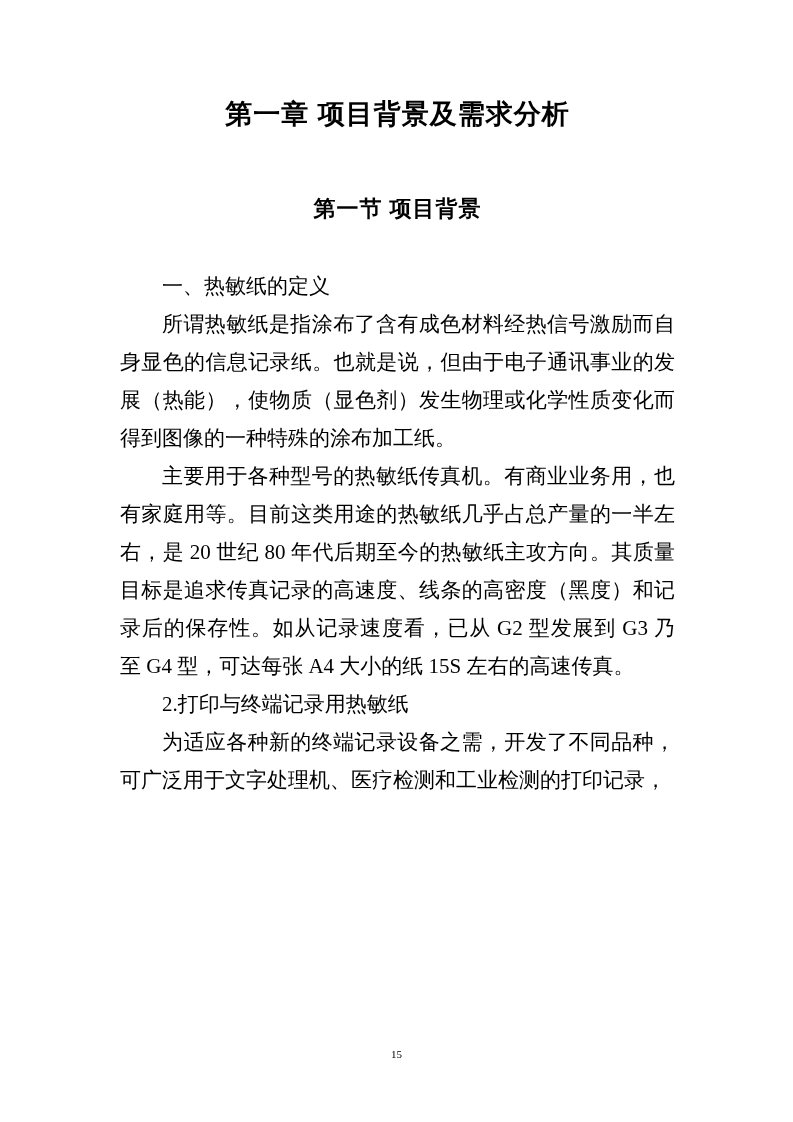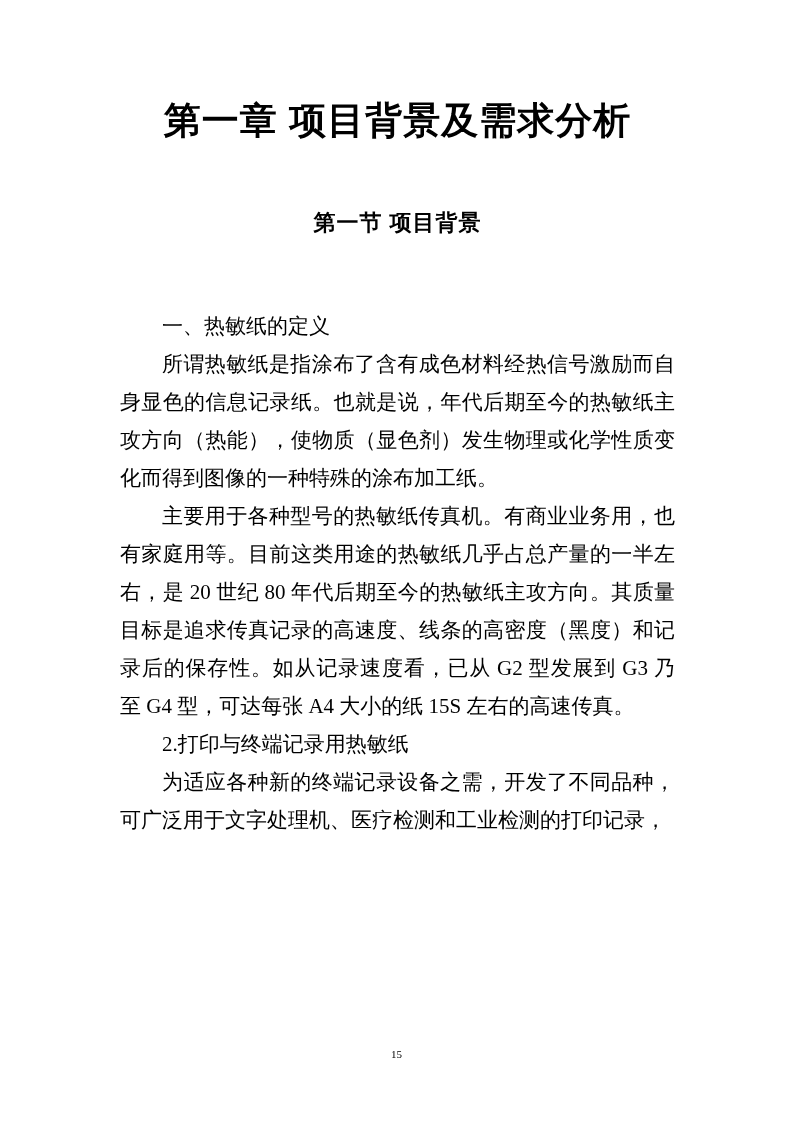--- a/index.html
+++ b/index.html
@@ -19,36 +19,36 @@
   }
   .content {
     padding: 0 118px 0 120px;
   }
   .chapter-title {
     margin: 0;
     padding-top: 96px;
     text-align: center;
     font-family: "Liberation Sans", "DejaVu Sans", sans-serif;
     font-weight: 900;
-    font-size: 37px;
+    font-size: 27px;
     letter-spacing: 1px;
     color: #000000;
   }
   .section-title {
     margin: 12px;
     padding-top: 50px;
     text-align: center;
     font-family: "Liberation Sans", "DejaVu Sans", sans-serif;
     font-weight: 900;
     font-size: 22px;
     letter-spacing: 1px;
     color: #000000;
   }
   .body-text {
-    margin-top: 69px;
+    margin-top: 43px;
     font-size: 21px;
     line-height: 38px;
     text-align: justify;
     text-justify: inter-ideograph;
     color: #000000;
   }
   .body-text p {
     margin: 0;
     text-indent: 2em;
   }
@@ -64,20 +64,20 @@
 </style>
 </head>
 <body>
 
 <div class="page">
   <div class="content">
     <h1 class="chapter-title">第一章 项目背景及需求分析</h1>
     <h2 class="section-title">第一节 项目背景</h2>
     <div class="body-text">
       <p>一、热敏纸的定义</p>
-      <p>所谓热敏纸是指涂布了含有成色材料经热信号激励而自身显色的信息记录纸。也就是说，年代后期至今的热敏纸主攻方向（热能），使物质（显色剂）发生物理或化学性质变化而得到图像的一种特殊的涂布加工纸。</p>
+      <p>所谓热敏纸是指涂布了含有成色材料经热信号激励而自身显色的信息记录纸。也就是说，但由于电子通讯事业的发展（热能），使物质（显色剂）发生物理或化学性质变化而得到图像的一种特殊的涂布加工纸。</p>
       <p>主要用于各种型号的热敏纸传真机。有商业业务用，也有家庭用等。目前这类用途的热敏纸几乎占总产量的一半左右，是 20 世纪 80 年代后期至今的热敏纸主攻方向。其质量目标是追求传真记录的高速度、线条的高密度（黑度）和记录后的保存性。如从记录速度看，已从 G2 型发展到 G3 乃至 G4 型，可达每张 A4 大小的纸 15S 左右的高速传真。</p>
       <p>2.打印与终端记录用热敏纸</p>
       <p>为适应各种新的终端记录设备之需，开发了不同品种，可广泛用于文字处理机、医疗检测和工业检测的打印记录，</p>
     </div>
   </div>
   <div class="page-number">15</div>
 </div>
 
 </body></html>

